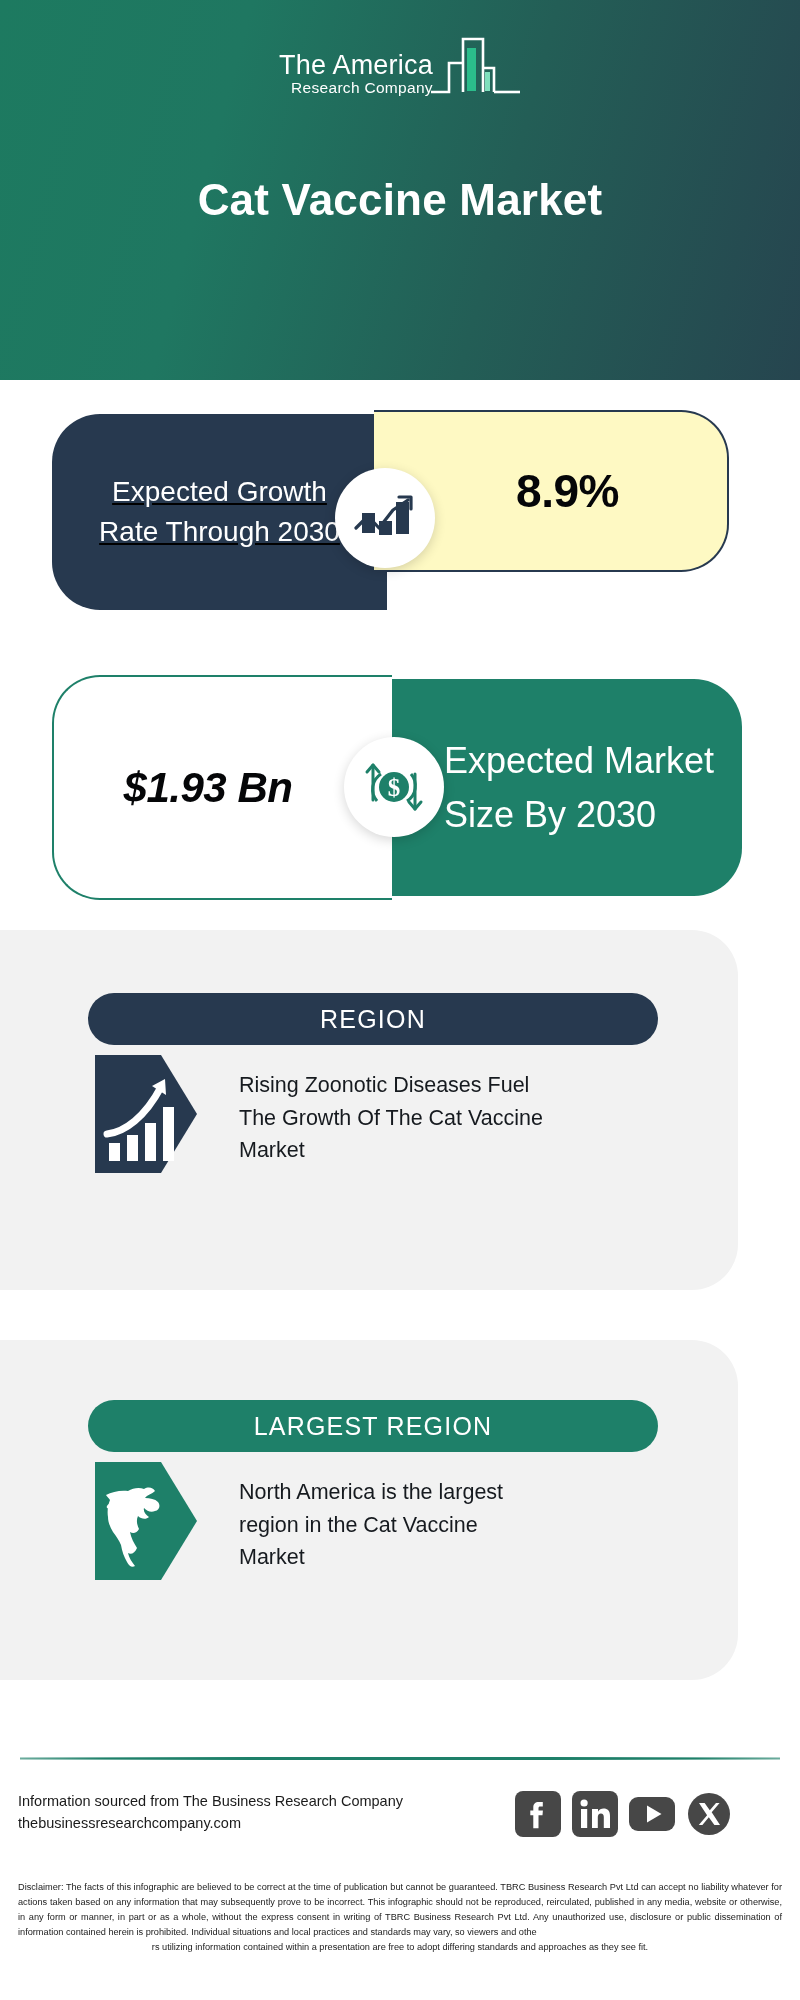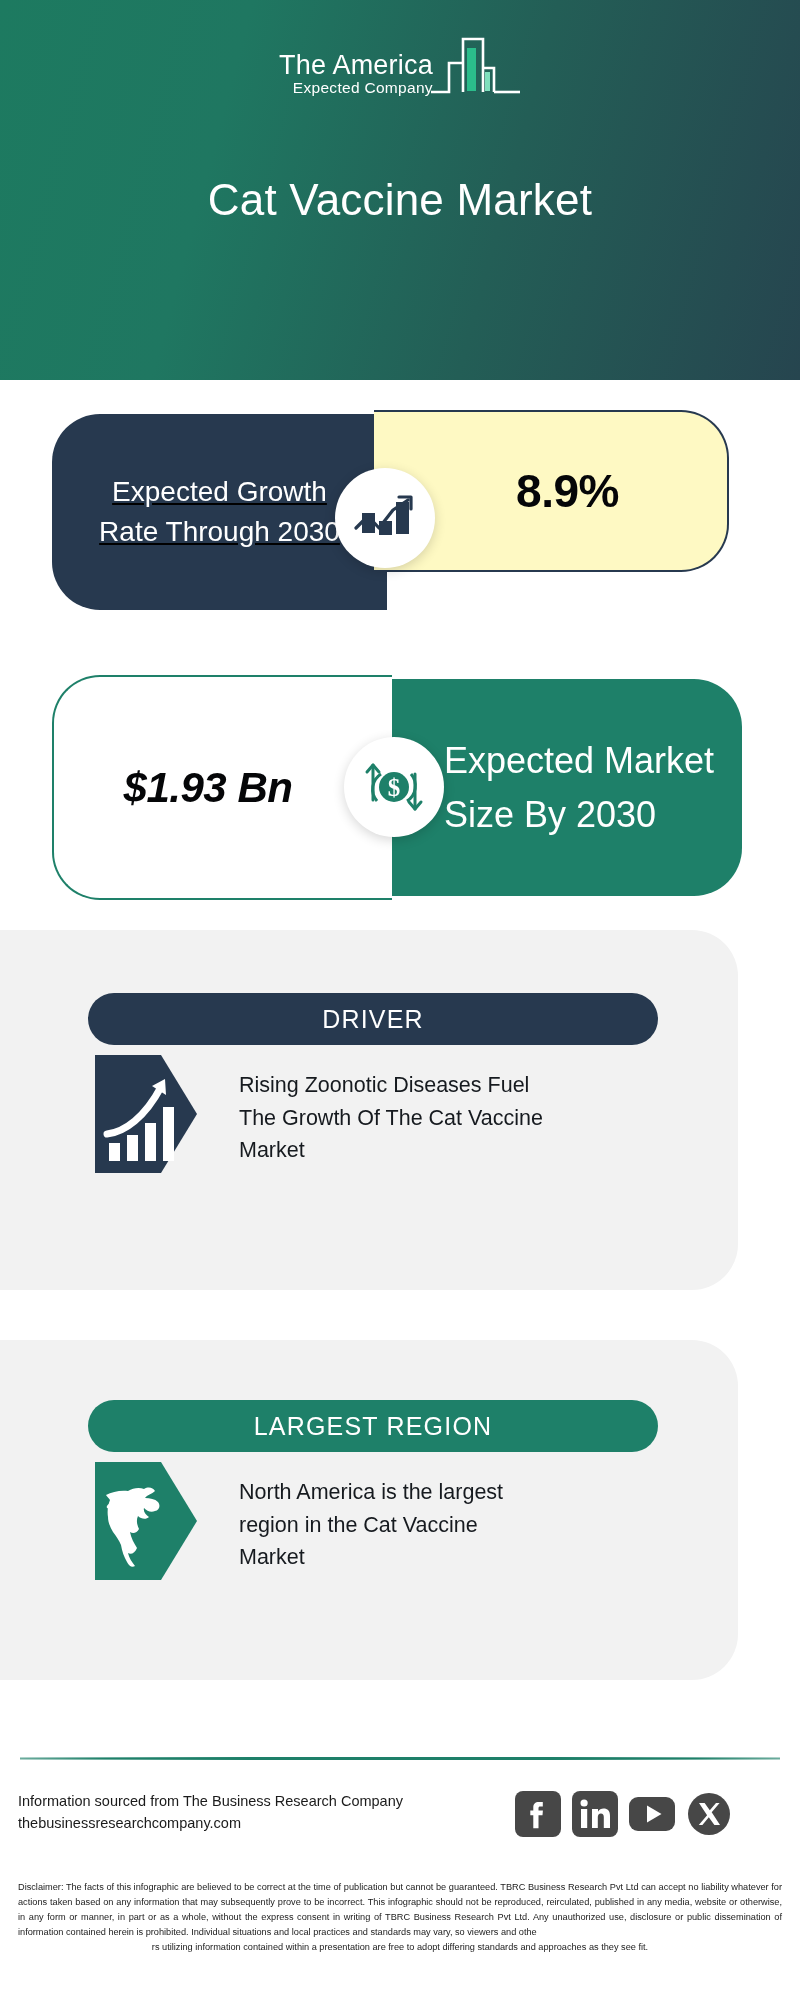--- a/index.html
+++ b/index.html
@@ -27,21 +27,21 @@
   }
   .logo-l2 {
     color:#ffffff; font-size:15.5px; letter-spacing:.3px; line-height:1.15;
     font-weight:400;
   }
   .logo-mark { width:90px; height:65px; margin-left:-2px; }
 
   .hero-title {
     position:absolute; left:0; top:175px; width:800px;
     text-align:center; color:#ffffff;
-    font-size:44px; font-weight:400; letter-spacing:.2px;
+    font-size:44px; font-weight:700; letter-spacing:.2px;
   }
 
   
   .stat1 {
     position:absolute; left:52px; top:410px; width:690px; height:205px;
   }
   .s1-left {
     position:absolute; left:0; top:4px; width:335px; height:196px;
     background:#27394f;
     border-radius:48px 0 0 48px;
@@ -146,21 +146,21 @@
   .disclaimer .last { display:block; text-align:center; }
 </style>
 </head>
 <body>
 
 <div class="header">
 
   <div class="logo-wrap">
     <div class="logo-text">
       <div class="logo-l1">The America</div>
-      <div class="logo-l2">Expected Company</div>
+      <div class="logo-l2">Research Company</div>
     </div>
     <svg class="logo-mark" viewBox="0 0 90 65">
       <g fill="none" stroke="#ffffff" stroke-width="2.6">
         <path d="M0 57 H18 V28 H32"></path>
         <path d="M32 28 V4 H52 V57"></path>
         <path d="M52 33 H63 V57"></path>
         <path d="M63 57 H89"></path>
         <path d="M32 28 V57"></path>
       </g>
       <rect x="36" y="13" width="9" height="43" fill="#2bbd8b"></rect>
@@ -209,21 +209,21 @@
         <path d="M7 19 L13 12 L19 19"></path>
         <path d="M55 21 V56"></path>
         <path d="M49 49 L55 56 L61 49"></path>
       </g>
     </svg>
   </div>
 </div>
 
 <div class="panel panel-driver"></div>
 <div class="pill pill-driver">
-  <span>DRIVER</span>
+  <span>REGION</span>
 </div>
 <div class="body-row row-driver">
   <svg class="hex" viewBox="0 0 102 118">
     <path d="M0 0 H66 L102 59 L66 118 H0 Z" fill="#27394f"></path>
     <g fill="#ffffff">
       <rect x="14" y="88" width="11" height="18"></rect>
       <rect x="32" y="80" width="11" height="26"></rect>
       <rect x="50" y="68" width="11" height="38"></rect>
       <rect x="68" y="52" width="11" height="54"></rect>
     </g>

